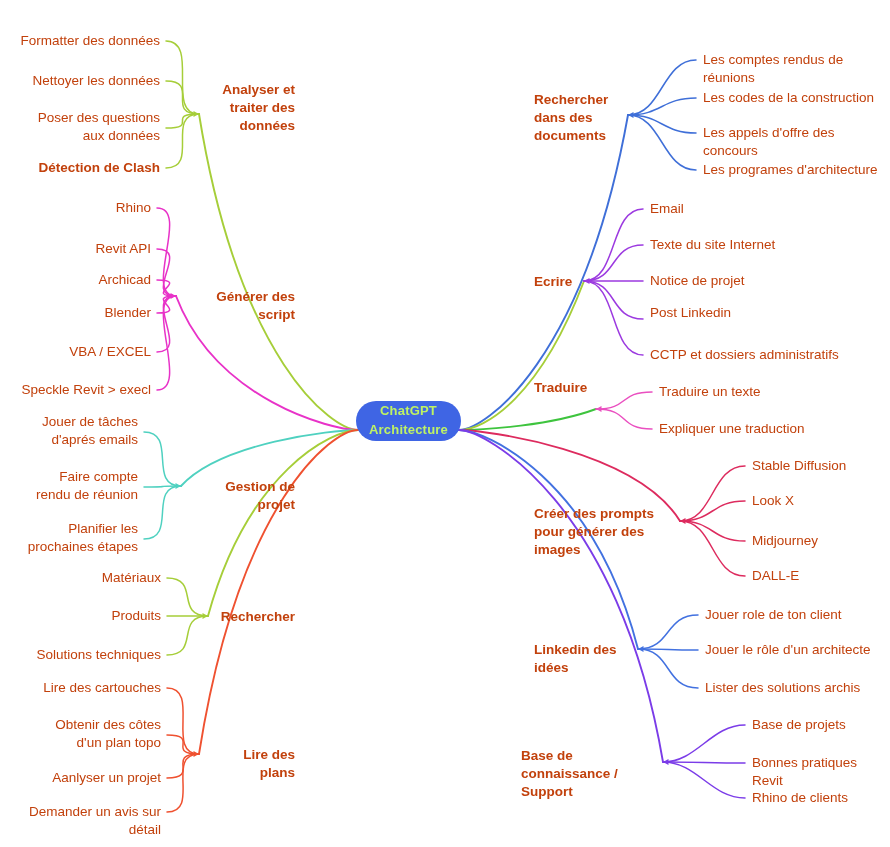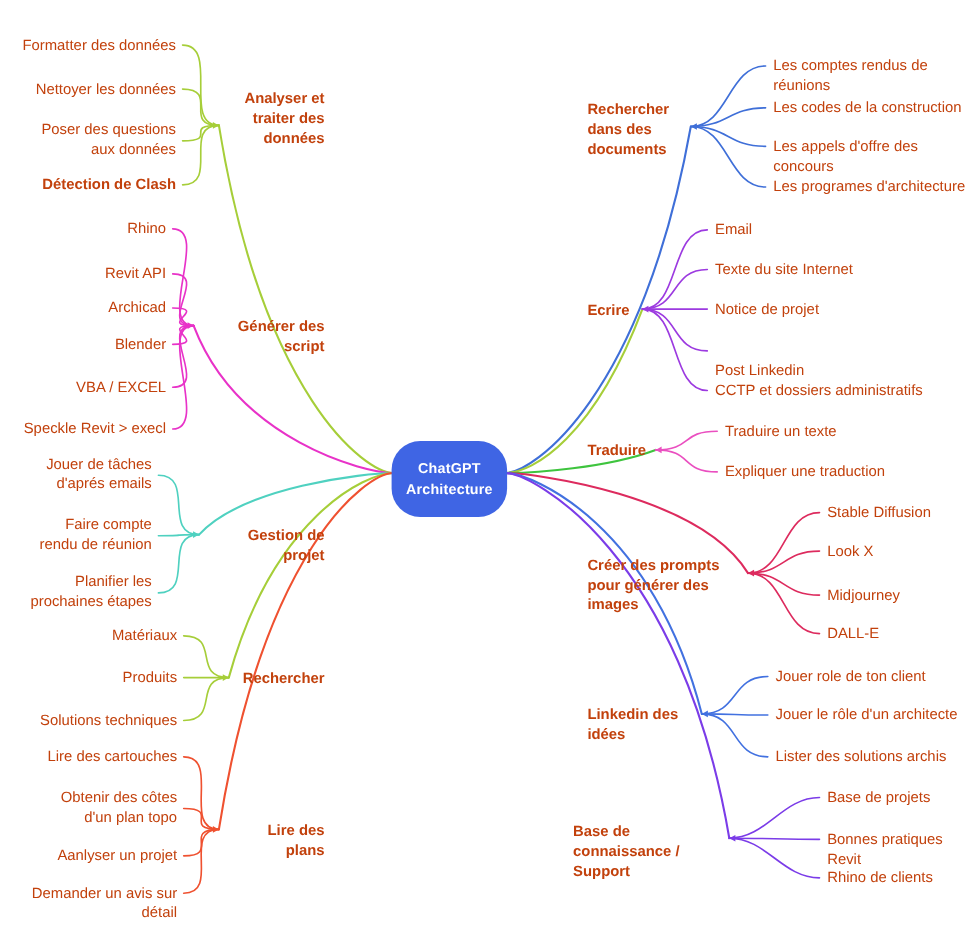--- a/index.html
+++ b/index.html
@@ -120,21 +120,21 @@
       <path d="M638,649 C672,649 664,650 698,650" fill="none" stroke="#4271e0" stroke-width="1.5" stroke-linecap="round"></path>
       <path d="M638,649 C672,649 664,688 698,688" fill="none" stroke="#4271e0" stroke-width="1.5" stroke-linecap="round"></path>
       <path d="M638,649 L643.5,646 L643.5,652 Z" fill="#4271e0" stroke="none"></path>
       <path d="M459,430 C485,430 619,503.03999999999996 663,762" fill="none" stroke="#7b3ce8" stroke-width="1.9" stroke-linecap="round"></path>
       <path d="M663,762 C697,762 711,725 745,725" fill="none" stroke="#7b3ce8" stroke-width="1.5" stroke-linecap="round"></path>
       <path d="M663,762 C697,762 711,763 745,763" fill="none" stroke="#7b3ce8" stroke-width="1.5" stroke-linecap="round"></path>
       <path d="M663,762 C697,762 711,798 745,798" fill="none" stroke="#7b3ce8" stroke-width="1.5" stroke-linecap="round"></path>
       <path d="M663,762 L668.5,759 L668.5,765 Z" fill="#7b3ce8" stroke="none"></path>
     </svg>
   <div id="nodes">
-      <div class="center-node" style="left: 356px; top: 401px; width: 105px; height: 69px; background: rgb(63, 101, 228); color: #ffffff;">ChatGPT
+      <div class="center-node" style="left: 356px; top: 401px; width: 105px; height: 40px; background: rgb(63, 101, 228); color: #bef264;">ChatGPT
 Architecture</div>
       <div class="node topic align-right" style="left: 205px; top: 81px; width: 90px;">Analyser et
 traiter des
 données</div>
       <div class="node leaf align-right" style="left: 18px; top: 32px; width: 142px;">Formatter des données</div>
       <div class="node leaf align-right" style="left: 18px; top: 72px; width: 142px;">Nettoyer les données</div>
       <div class="node leaf align-right" style="left: 18px; top: 109px; width: 142px;">Poser des questions
 aux  données</div>
       <div class="node leaf align-right bold" style="left: 18px; top: 159px; width: 142px;">Détection de Clash</div>
       <div class="node topic align-right" style="left: 183px; top: 288px; width: 112px;">Générer des script</div>
@@ -165,23 +165,23 @@
 dans des
 documents</div>
       <div class="node leaf align-left" style="left: 703px; top: 51px;">Les comptes rendus de réunions</div>
       <div class="node leaf align-left" style="left: 703px; top: 89px;">Les codes de la construction</div>
       <div class="node leaf align-left" style="left: 703px; top: 124px;">Les appels d'offre des concours</div>
       <div class="node leaf align-left" style="left: 703px; top: 161px;">Les programes d'architecture</div>
       <div class="node topic align-left" style="left: 534px; top: 273px; width: 44px;">Ecrire</div>
       <div class="node leaf align-left" style="left: 650px; top: 200px;">Email</div>
       <div class="node leaf align-left" style="left: 650px; top: 236px;">Texte du site Internet</div>
       <div class="node leaf align-left" style="left: 650px; top: 272px;">Notice de projet</div>
-      <div class="node leaf align-left" style="left: 650px; top: 328px;">Post Linkedin</div>
+      <div class="node leaf align-left" style="left: 650px; top: 304px;">Post Linkedin</div>
       <div class="node leaf align-left" style="left: 650px; top: 346px;">CCTP et dossiers administratifs</div>
-      <div class="node topic align-left" style="left: 534px; top: 401px; width: 56px;">Traduire</div>
+      <div class="node topic align-left" style="left: 534px; top: 379px; width: 56px;">Traduire</div>
       <div class="node leaf align-left" style="left: 659px; top: 383px;">Traduire un texte</div>
       <div class="node leaf align-left" style="left: 659px; top: 420px;">Expliquer une traduction</div>
       <div class="node topic align-left" style="left: 534px; top: 505px; width: 140px;">Créer des prompts
  pour générer des images</div>
       <div class="node leaf align-left" style="left: 752px; top: 457px;">Stable Diffusion</div>
       <div class="node leaf align-left" style="left: 752px; top: 492px;">Look X</div>
       <div class="node leaf align-left" style="left: 752px; top: 532px;">Midjourney</div>
       <div class="node leaf align-left" style="left: 752px; top: 567px;">DALL-E</div>
       <div class="node topic align-left" style="left: 534px; top: 641px; width: 98px;">Linkedin des idées</div>
       <div class="node leaf align-left" style="left: 705px; top: 606px;">Jouer role de ton client</div>

